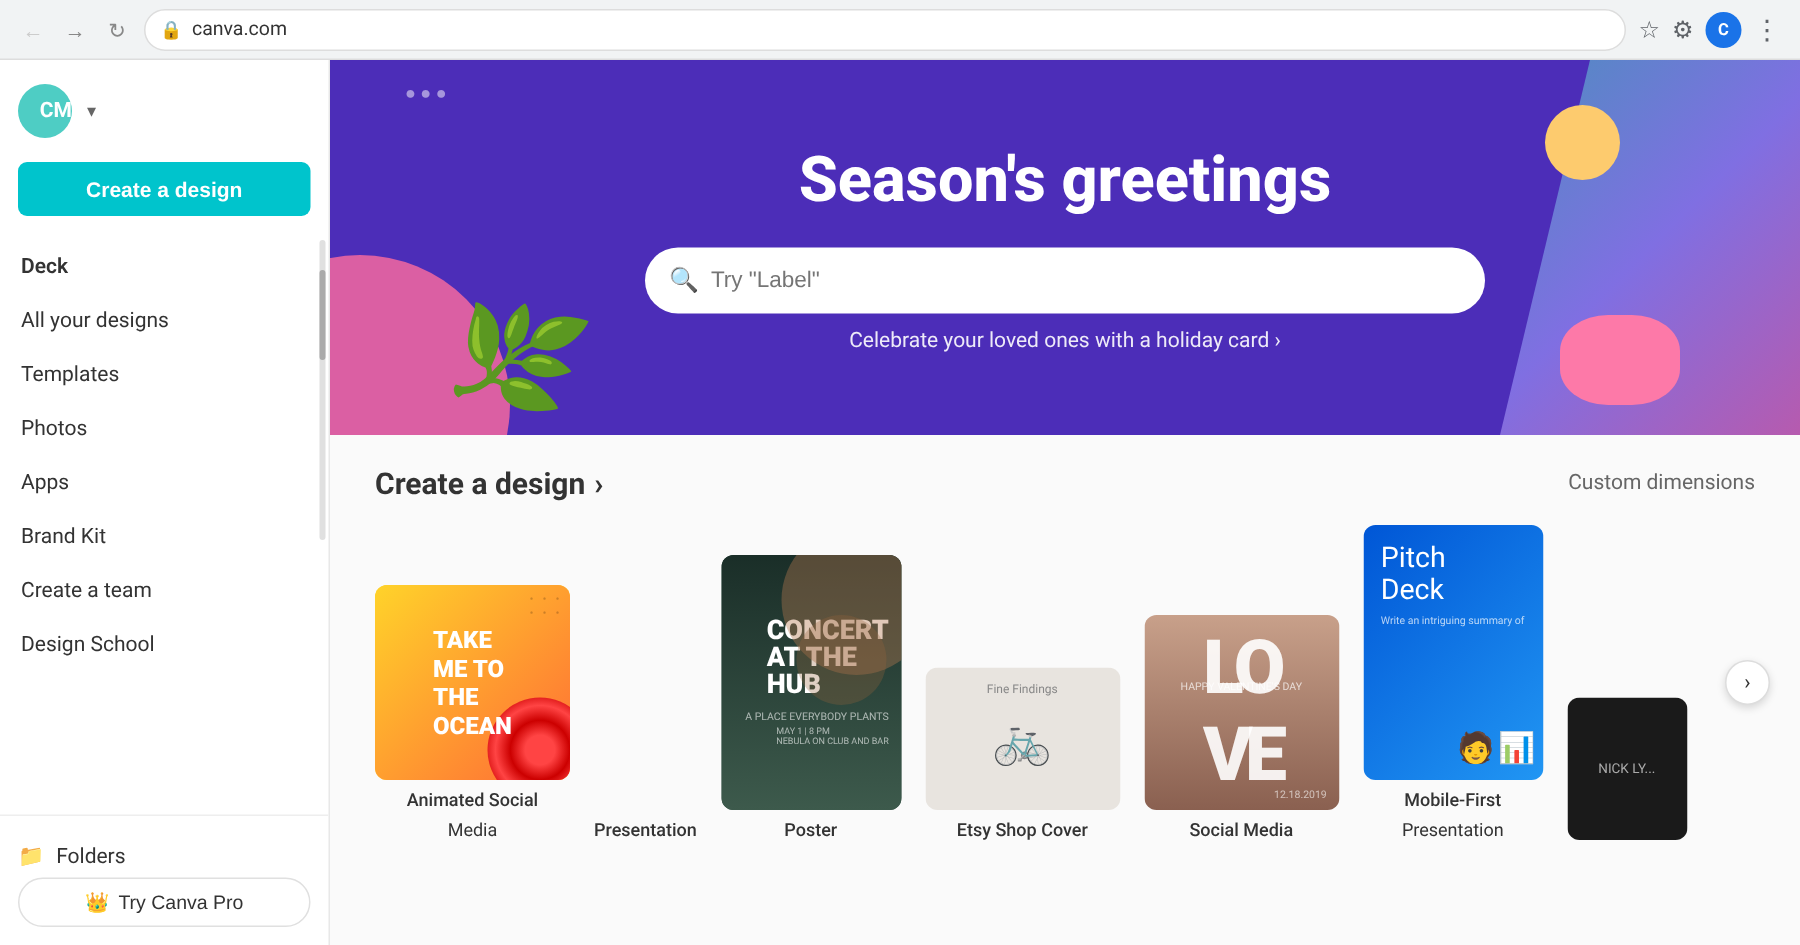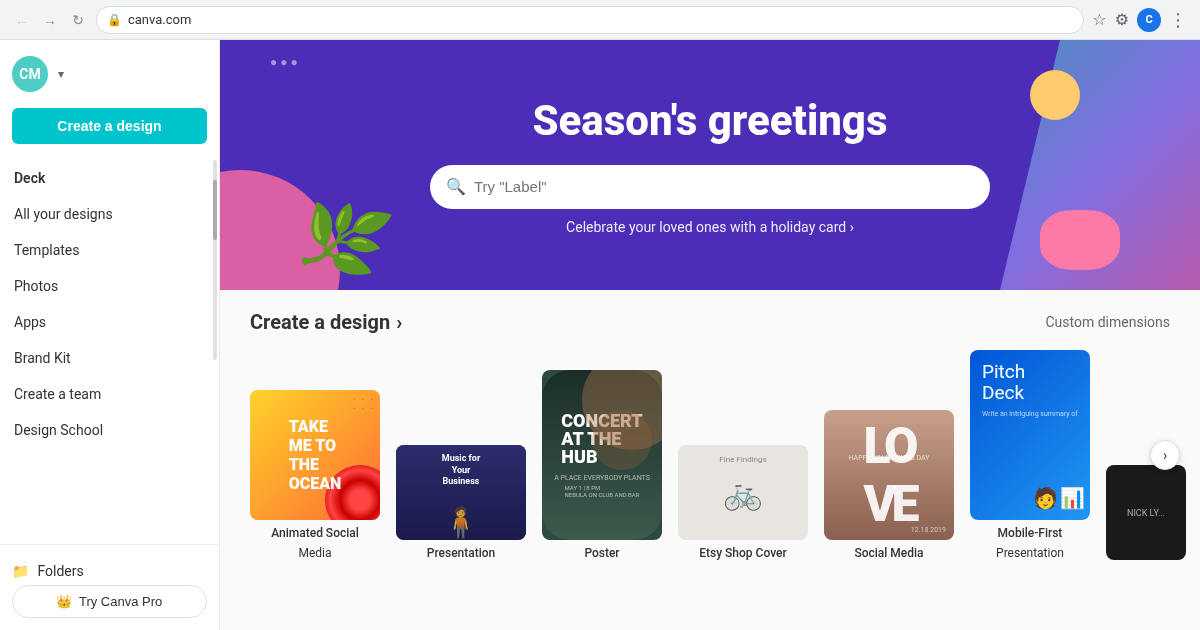--- a/index.html
+++ b/index.html
@@ -67,21 +67,21 @@
     }
     .sidebar-user {
       padding: 16px 12px 12px;
       display: flex;
       align-items: center;
       gap: 10px;
     }
     .user-avatar {
       width: 36px; height: 36px; border-radius: 50%;
       background: #4ecdc4;
-      display: flex; align-items: center; justify-content: center;
+      display: flex; align-items: center; justify-content: flex-end;
       color: white; font-weight: bold; font-size: 14px;
       flex-shrink: 0;
     }
     .user-info { flex: 1; }
     .user-name { font-size: 13px; font-weight: 600; color: #333; }
     .add-picture { font-size: 11px; color: #00bcd4; cursor: pointer; }
     .chevron { color: #666; font-size: 12px; }
 
     .create-btn {
       margin: 4px 12px 16px;
@@ -326,24 +326,23 @@
     
     .card-poster .card-thumb {
       width: 120px; height: 170px;
       background: #2d4a3e;
       position: relative; overflow: hidden;
     }
     .poster-inner {
       width: 100%; height: 100%;
       background: linear-gradient(to bottom, #1a2e28 0%, #3d5a4c 100%);
       display: flex; flex-direction: column;
-      align-items: center; justify-content: center;
+      align-items: flex-end; justify-content: center;
       padding: 8px;
       position: relative;
-      border-radius: 28px;
     }
     .poster-text {
       color: white; font-weight: 900; font-size: 18px; line-height: 1;
       text-transform: uppercase;
     }
     .poster-subtitle {
       color: rgba(255,255,255,0.6); font-size: 7px; margin-top: 8px;
     }
     .poster-date { color: rgba(255,255,255,0.6); font-size: 6px; margin-top: 2px; }
     .poster-bg-circle {
@@ -565,26 +564,20 @@
               <div class="dots-pattern">• • •<br>• • •</div>
               <div class="take-me-text">TAKE<br>ME TO<br>THE<br>OCEAN</div>
               <div class="vinyl-circle"></div>
             </div>
           </div>
           <div class="card-label">Animated Social</div>
           <div class="card-label-sub">Media</div>
         </div>
 
         <div class="design-card card-presentation">
-          <div class="card-thumb">
-            <div class="pres-inner">
-              <div class="pres-title">Music for<br>Your<br>Business</div>
-              <div class="pres-person">🧍</div>
-            </div>
-          </div>
           <div class="card-label">Presentation</div>
         </div>
 
         <div class="design-card card-poster">
           <div class="card-thumb">
             <div class="poster-inner">
               <div class="poster-bg-circle"></div>
               <div class="poster-bg-circle2"></div>
               <div class="poster-text">concERT<br>AT THE<br>HUB</div>
               <div class="poster-subtitle">A PLACE EVERYBODY PLANTS</div>

